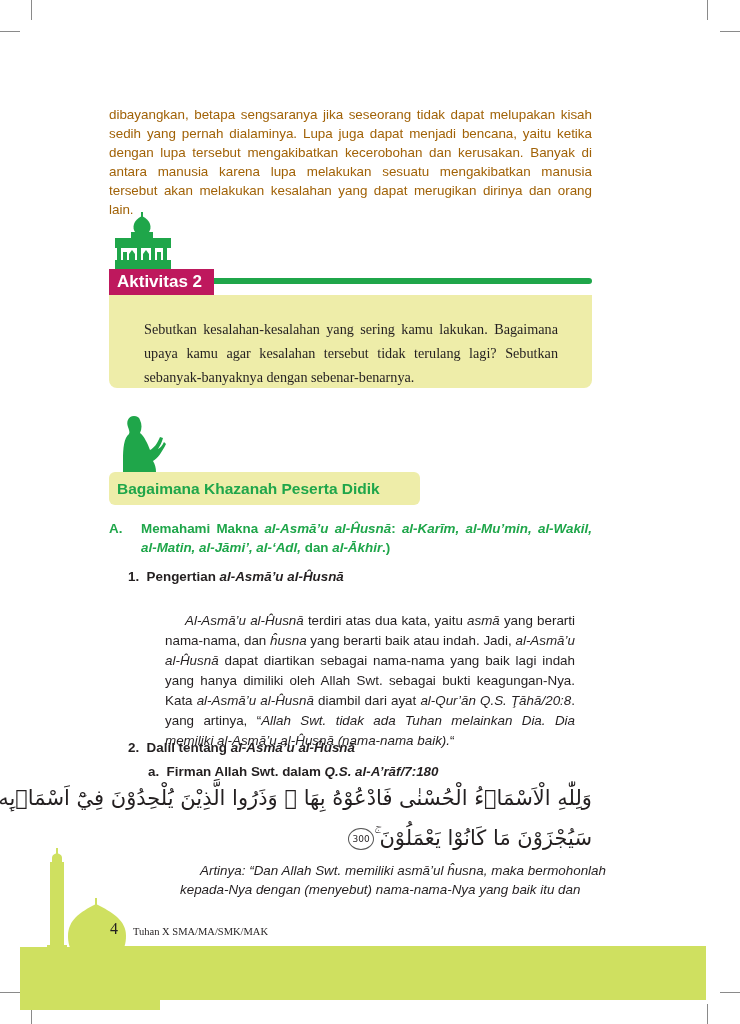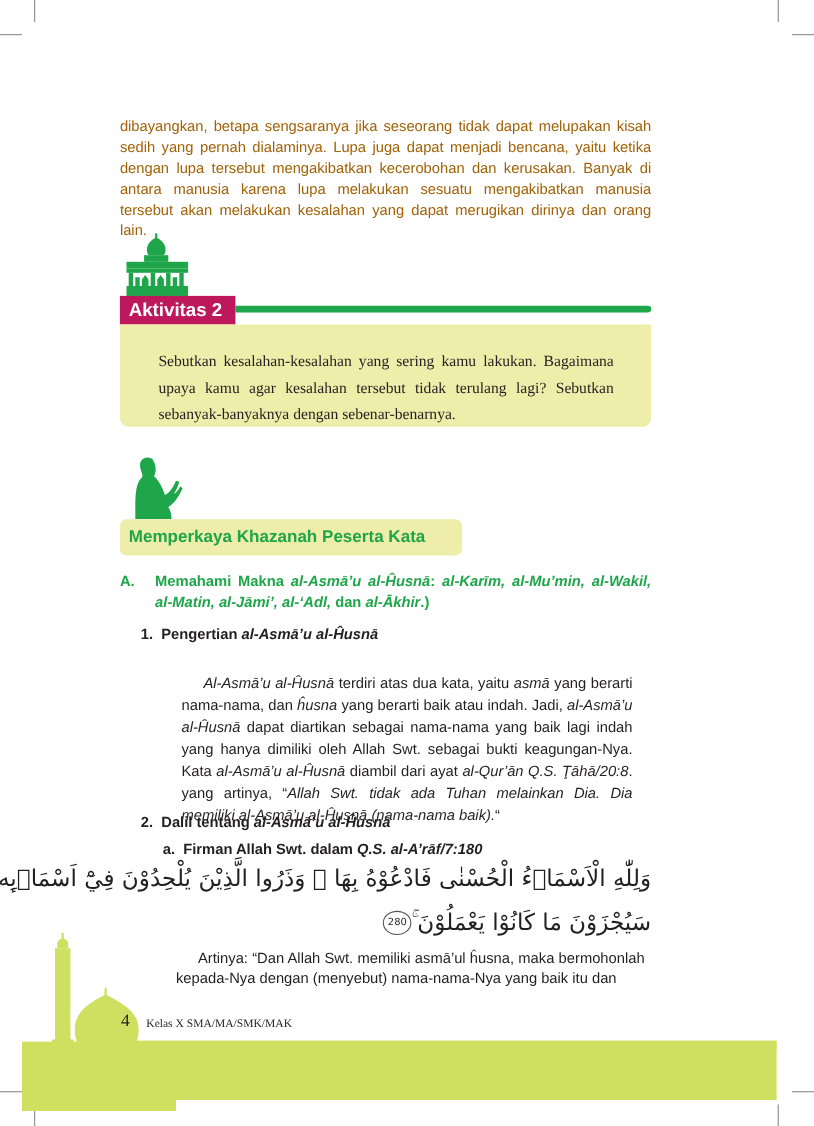--- a/index.html
+++ b/index.html
@@ -34,21 +34,21 @@
   .para1 p { margin:17px; text-indent:20px; }
 
   .h2 { position:absolute; left:128px; top:738px; font-weight:bold; font-size:13.4px; line-height:19px; }
   .h2a { position:absolute; left:148px; top:762px; font-weight:bold; font-size:13.4px; line-height:19px; }
 
   .arabic { position:absolute; right:148px; font-family:"DejaVu Sans", sans-serif; font-size:21px; direction:rtl; text-align:right; color:#231f20; white-space:nowrap; }
   .ar1 { top:786px; width:440px; }
   .ar2 { top:826px; width:440px; }
   .ayah-mark { display:inline-block; width:24px; height:20px; border:1.5px solid #555; border-radius:50%; font-size:9px; line-height:20px; text-align:center; vertical-align:middle; margin-left:6px; }
 
-  .trans { position:absolute; left:160px; top:861px; width:426px; font-size:13.4px; line-height:19px; text-align:justify; }
+  .trans { position:absolute; left:180px; top:861px; width:426px; font-style:italic; font-size:13.4px; line-height:19px; text-align:justify; }
   .trans p { margin:0; text-indent:20px; }
 
   
   .footer-band { position:absolute; left:20px; top:947px; width:686px; height:53px; background:#cfe060; }
   .footer-band2 { position:absolute; left:100px; top:946px; width:606px; height:8px; background:#cfe060; }
   .footer-svg { position:absolute; left:0; top:840px; width:160px; height:170px; }
   .page-num { position:absolute; left:110px; top:920px; font-family:"Liberation Serif", serif; font-size:16px; color:#231f20; }
   .footer-text { position:absolute; left:133px; top:926px; font-family:"Liberation Serif", serif; font-size:10.5px; color:#231f20; }
 </style>
 </head>
@@ -82,21 +82,21 @@
   <div class="akt-label">Aktivitas 2</div>
   <div class="akt-line"></div>
   <div class="akt-box">
     <p>Sebutkan kesalahan-kesalahan yang sering kamu lakukan. Bagaimana upaya kamu agar kesalahan tersebut tidak terulang lagi? Sebutkan sebanyak-banyaknya dengan sebenar-benarnya.</p>
   </div>
 </div>
 
 <svg class="pray" viewBox="0 0 50 58">
   <path fill="#1fa64a" d="M14 2 C8 2 6 8 8 13 C9 16 10 18 9 20 C4 24 3 34 3 46 L3 58 L36 58 C36 54 35 50 33 47 C38 44 42 38 46 30 L44 28 C42 32 40 34 38 35 C40 32 42 28 43 24 L40 23 C37 30 34 34 30 36 C28 30 24 22 20 19 C22 15 22 10 20 6 C19 3 17 2 14 2 Z"></path>
 </svg>
-<div class="mem-title">Memperkaya Khazanah Peserta Kata</div>
+<div class="mem-title">Bagaimana Khazanah Peserta Didik</div>
 
 <div class="sec-a">
   <span class="num">A.</span>
   <div class="txt">
     <span>Memahami Makna </span><span class="it">al-Asmā’u al-Ĥusnā</span><span>: </span><span class="it">al-Karīm, al-Mu’min, al-Wakil, al-Matin, al-Jāmi’, al-‘Adl,</span><span> dan </span><span class="it">al-Ākhir</span><span>.)</span>
   </div>
 </div>
 
 <div class="h1">
   <span style="white-space:pre;">1.  Pengertian </span><span class="it">al-Asmā’u al-Ĥusnā</span>
@@ -106,21 +106,21 @@
 </div>
 
 <div class="h2">
   <span style="white-space:pre;">2.  Dalil tentang </span><span class="it">al-Asmā’u al-Ĥusnā</span>
 </div>
 <div class="h2a">
   <span style="white-space:pre;text-align:right;">a.  Firman Allah Swt. dalam </span><span class="it">Q.S. al-A’rāf/7:180</span>
 </div>
 <div class="arabic ar1">وَلِلّٰهِ الْاَسْمَاۤءُ الْحُسْنٰى فَادْعُوْهُ بِهَا ۖ وَذَرُوا الَّذِيْنَ يُلْحِدُوْنَ فِيْٓ اَسْمَاۤىِٕهٖ ۗ</div>
 <div class="arabic ar2">
-  <span>سَيُجْزَوْنَ مَا كَانُوْا يَعْمَلُوْنَ ۚ</span><span class="ayah-mark">280</span>
+  <span>سَيُجْزَوْنَ مَا كَانُوْا يَعْمَلُوْنَ ۚ</span><span class="ayah-mark">300</span>
 </div>
 <div class="trans">
   <p>Artinya: “Dan Allah Swt. memiliki asmā’ul ĥusna, maka bermohonlah kepada-Nya dengan (menyebut) nama-nama-Nya yang baik itu dan</p>
 </div>
 
 <div class="footer-band2"></div>
 <div class="footer-band"></div>
 <svg class="footer-svg" viewBox="0 0 160 170">
   <g fill="#cfe060">
 
@@ -129,13 +129,13 @@
     <rect x="50" y="22" width="14" height="90"></rect>
     <rect x="47" y="105" width="20" height="12"></rect>
 
     <rect x="95" y="58" width="2" height="8"></rect>
     <path d="M96 64 C80 72 68 80 68 96 C68 104 70 108 72 112 L122 112 C124 108 126 104 126 96 C126 80 112 72 96 64 Z"></path>
     <rect x="66" y="107" width="94" height="10"></rect>
     <rect x="20" y="117" width="140" height="53"></rect>
   </g>
 </svg>
 <div class="page-num">4</div>
-<div class="footer-text">Kelas X SMA/MA/SMK/MAK</div>
+<div class="footer-text">Tuhan X SMA/MA/SMK/MAK</div>
 
 </body></html>

